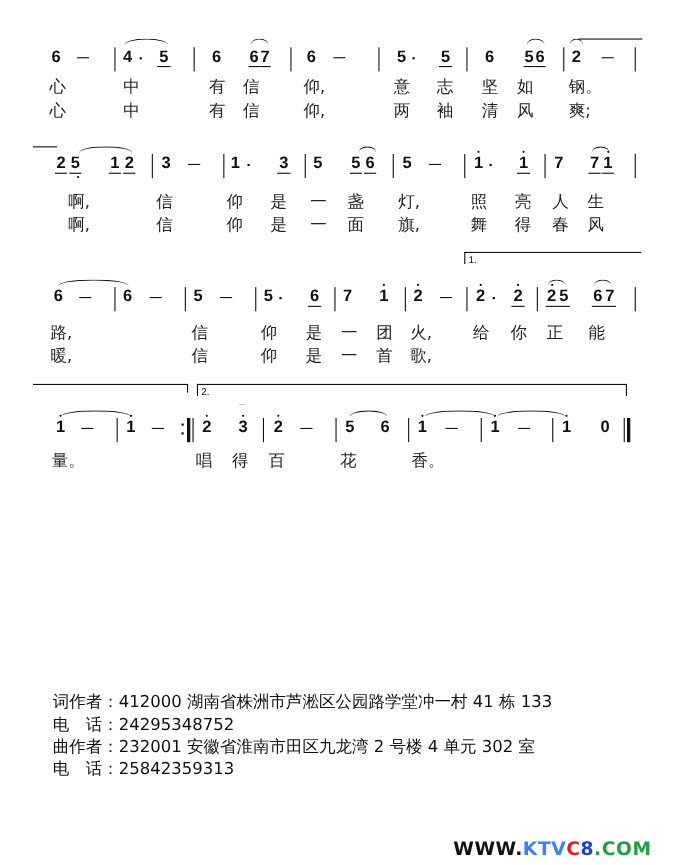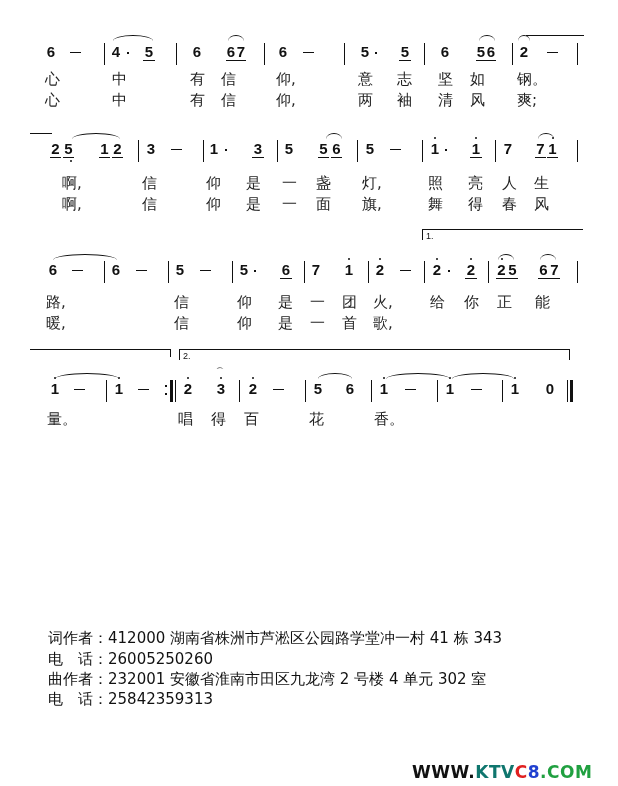--- a/index.html
+++ b/index.html
@@ -265,28 +265,28 @@
   <span class="lyr" style="left:47px;top:411px;">量。</span>
   <span class="lyr" style="left:178px;top:411px;">唱</span>
   <span class="lyr" style="left:211px;top:411px;">得</span>
   <span class="lyr" style="left:244px;top:411px;">百</span>
   <span class="lyr" style="left:309px;top:411px;">花</span>
   <span class="lyr" style="left:374px;top:411px;">香。</span>
 </div>
 
 <div>
   <div class="info" style="top:628px;">
-    <span>词作者：</span><span>412000 湖南省株洲市芦淞区公园路学堂冲一村 41 栋 343</span>
+    <span>词作者：</span><span>412000 湖南省株洲市芦淞区公园路学堂冲一村 41 栋 133</span>
   </div>
   <div class="info" style="top:649px;">
-    <span>电　话：</span><span>26005250260</span>
+    <span>电　话：</span><span>24295348752</span>
   </div>
   <div class="info" style="top:669px;">
     <span>曲作者：</span><span>232001 安徽省淮南市田区九龙湾 2 号楼 4 单元 302 室</span>
   </div>
   <div class="info" style="top:689px;">
     <span>电　话：</span><span>25842359313</span>
   </div>
 </div>
 
 <div class="wm">
-  <span style="color:#111111;">WWW.</span><span style="color:#0f766e;">KTV</span><span style="color:#e02020;">C</span><span style="color:#2040d0;">8</span><span style="color:#20a040;">.COM</span>
+  <span style="color:#111111;">WWW.</span><span style="color:#3b82f6;">KTV</span><span style="color:#e02020;">C</span><span style="color:#2040d0;">8</span><span style="color:#20a040;">.COM</span>
 </div>
 
 </body></html>

